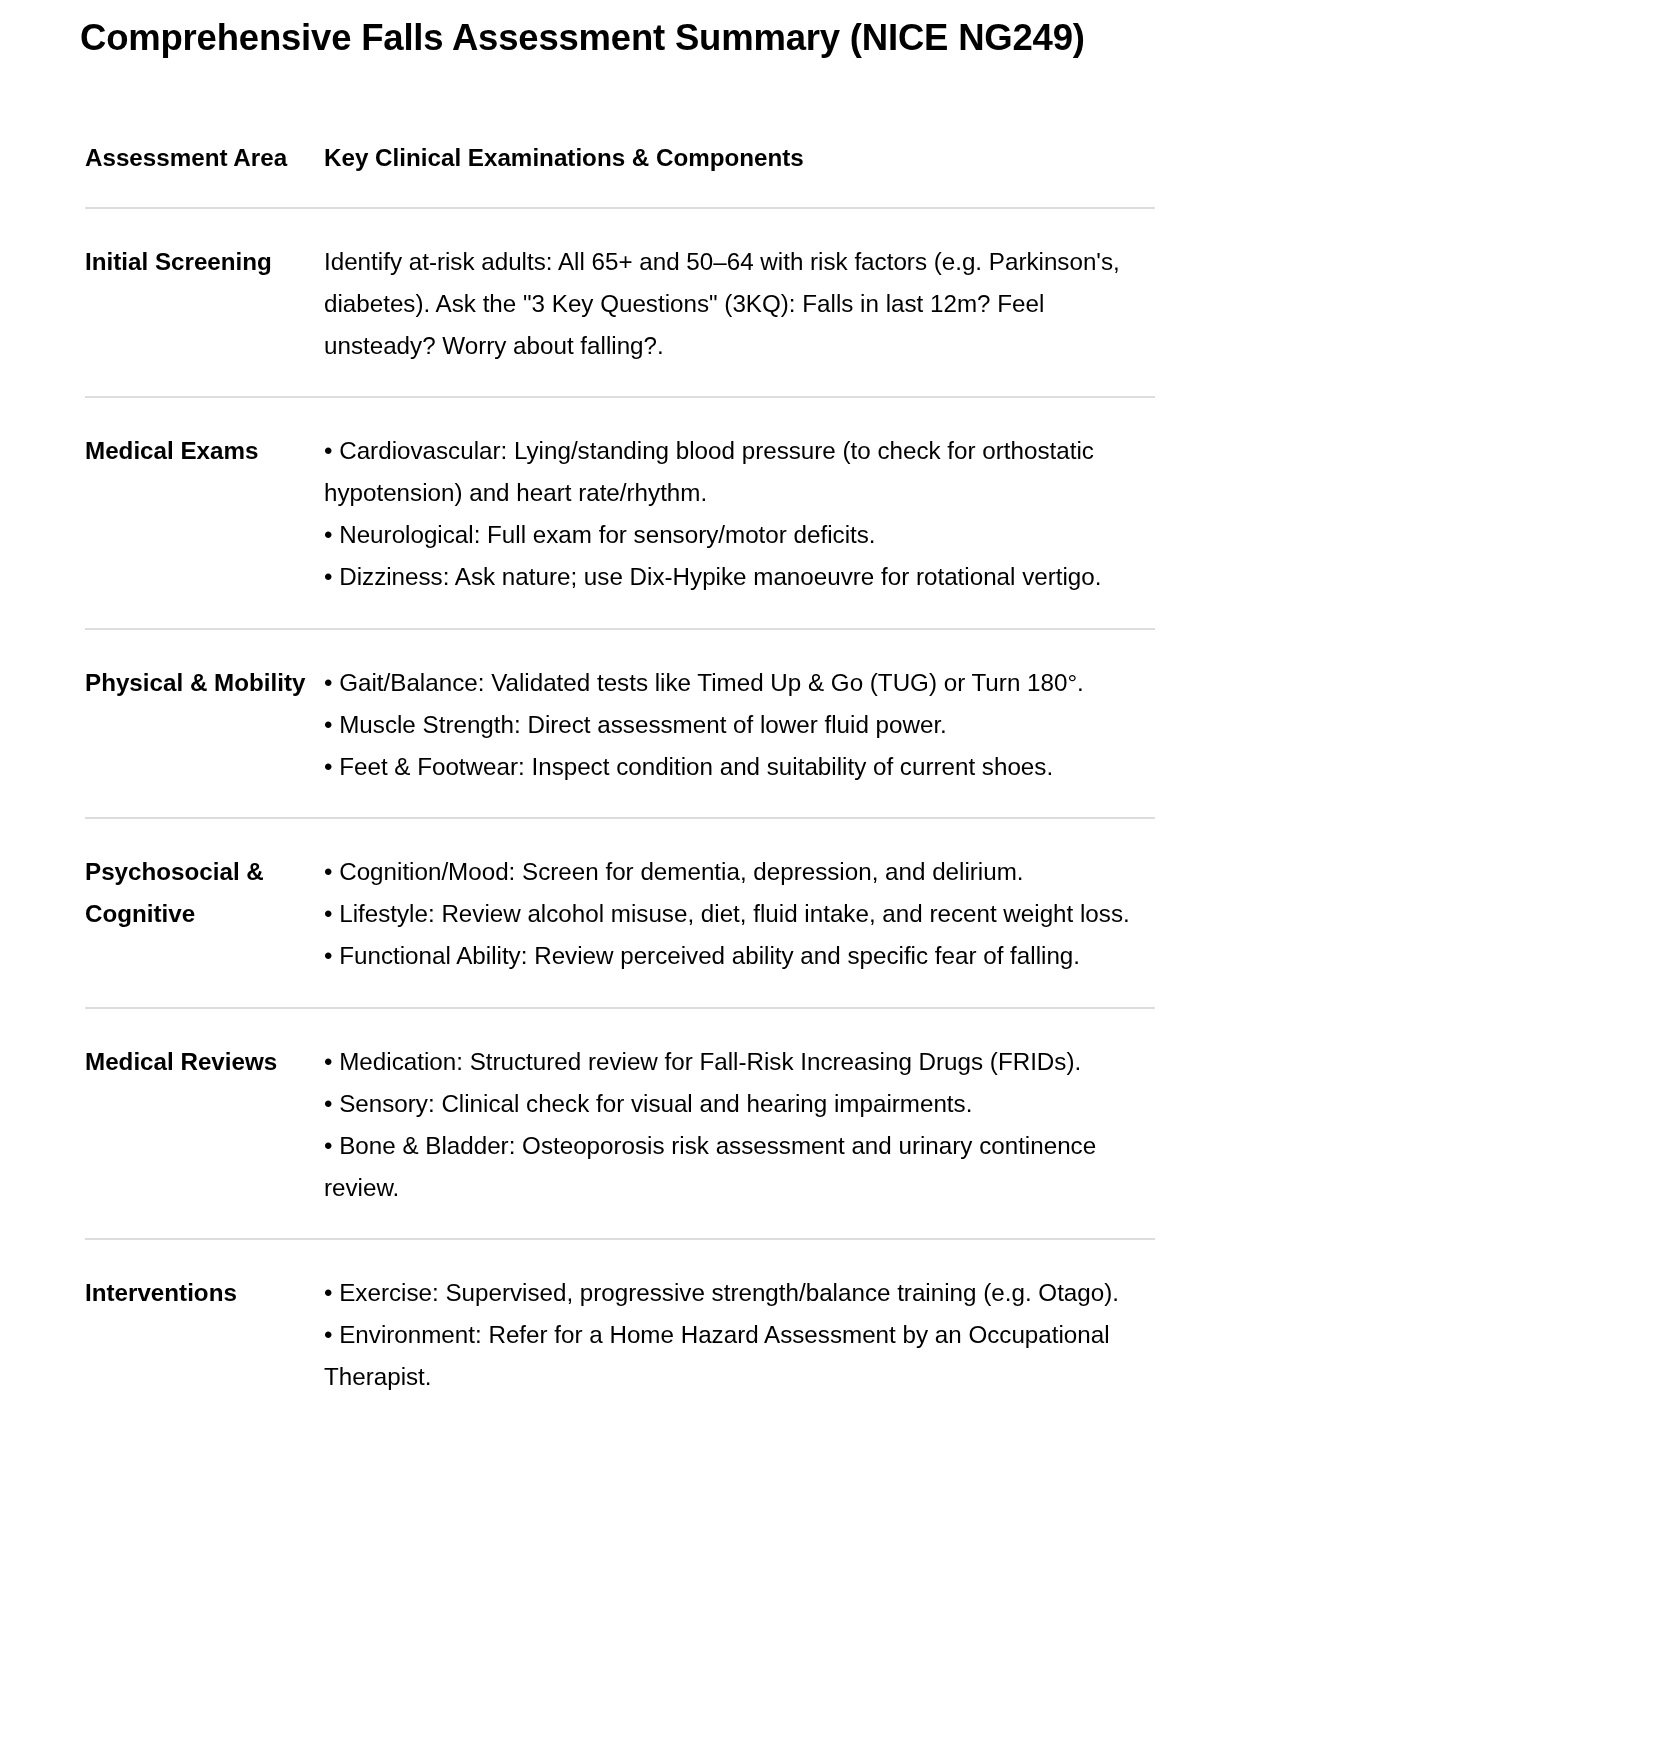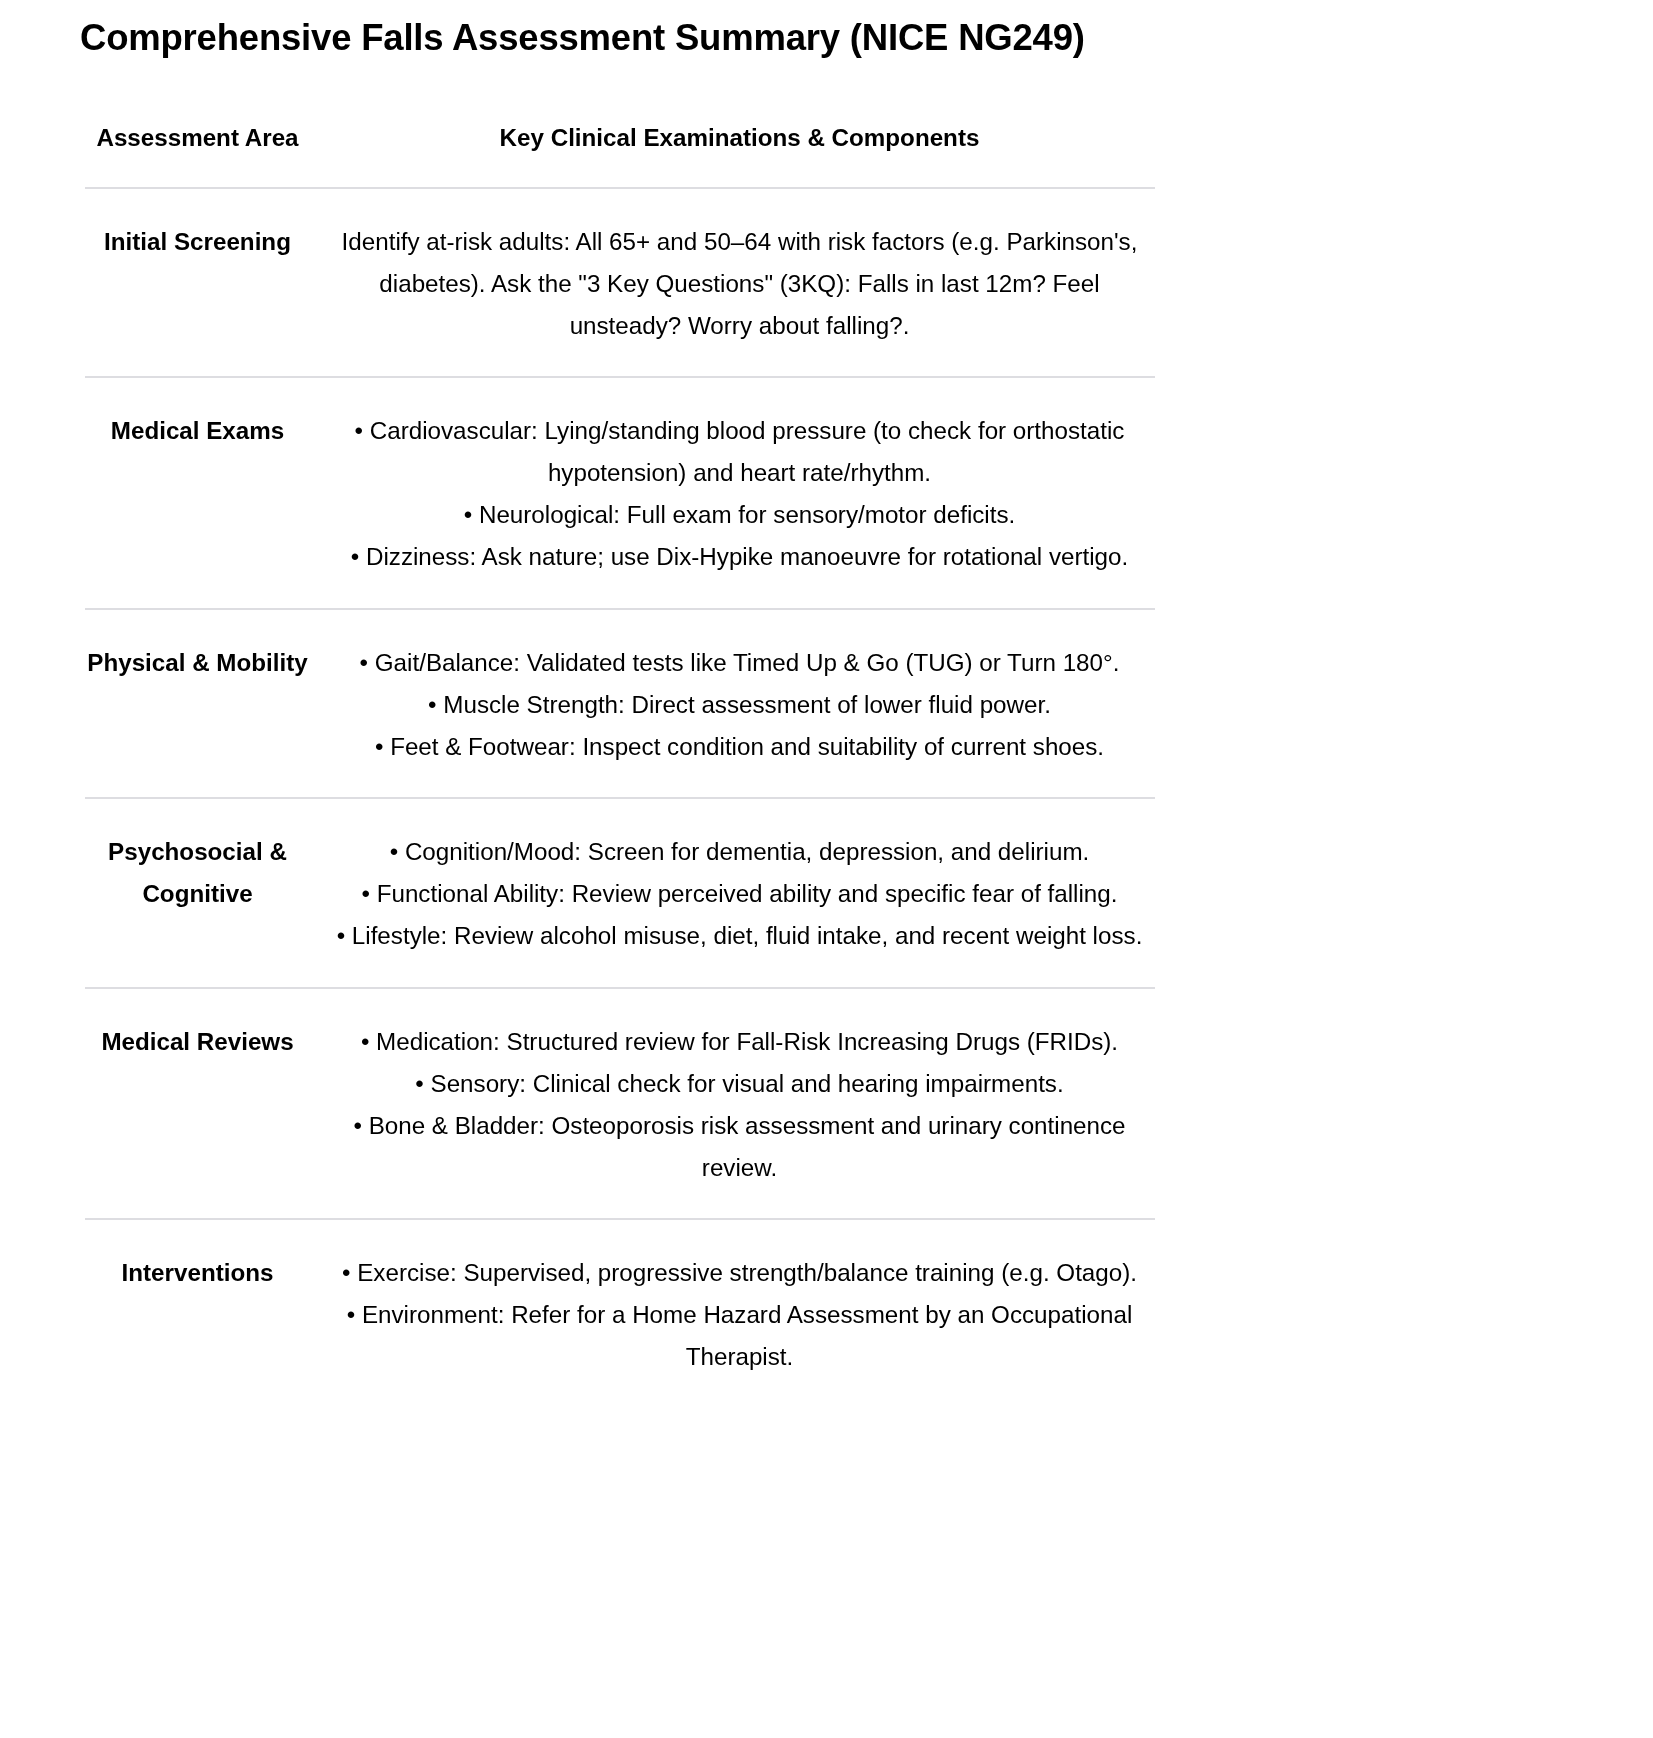--- a/index.html
+++ b/index.html
@@ -29,23 +29,22 @@
     top: 16px;
     font-size: 36.5px;
     font-weight: bold;
     letter-spacing: -0.2px;
     line-height: 1.2;
     white-space: nowrap;
   }
   .table {
     position: absolute;
     left: 85px;
-    top: 108px;
+    top: 128px;
     width: 1070px;
-    text-align: center;
   }
   .row {
     display: flex;
     align-items: flex-start;
     width: 100%;
     box-sizing: border-box;
   }
   .row.header-row {
     padding-top: 9px;
     padding-bottom: 28px;
@@ -119,22 +118,22 @@
           <div class="col-detail">
             <p class="bullet-line"><span>• </span><b>Gait/Balance:</b><span> Validated tests like </span><b>Timed Up &amp; Go (TUG)</b><span> or Turn 180°.</span></p>
             <p class="bullet-line"><span>• </span><b>Muscle Strength:</b><span> Direct assessment of lower fluid power.</span></p>
             <p class="bullet-line"><span>• </span><b>Feet &amp; Footwear:</b><span> Inspect condition and suitability of current shoes.</span></p>
           </div>
         </div>
         <div class="row body-row">
           <div class="col-area">Psychosocial &amp; Cognitive</div>
           <div class="col-detail">
             <p class="bullet-line"><span>• </span><b>Cognition/Mood:</b><span> Screen for </span><b>dementia, depression, and delirium</b><span>.</span></p>
+            <p class="bullet-line"><span>• </span><b>Lifestyle:</b><span> Review alcohol misuse, diet, fluid intake, and recent </span><b>weight loss</b><span>.</span></p>
             <p class="bullet-line"><span>• </span><b>Functional Ability:</b><span> Review perceived ability and specific </span><b>fear of falling</b><span>.</span></p>
-            <p class="bullet-line"><span>• </span><b>Lifestyle:</b><span> Review alcohol misuse, diet, fluid intake, and recent </span><b>weight loss</b><span>.</span></p>
           </div>
         </div>
         <div class="row body-row">
           <div class="col-area">Medical Reviews</div>
           <div class="col-detail">
             <p class="bullet-line"><span>• </span><b>Medication:</b><span> Structured review for </span><b>Fall-Risk Increasing Drugs (FRIDs)</b><span>.</span></p>
             <p class="bullet-line"><span>• </span><b>Sensory:</b><span> Clinical check for visual and hearing impairments.</span></p>
             <p class="bullet-line"><span>• </span><b>Bone &amp; Bladder: Osteoporosis risk assessment</b><span> and urinary continence review.</span></p>
           </div>
         </div>

